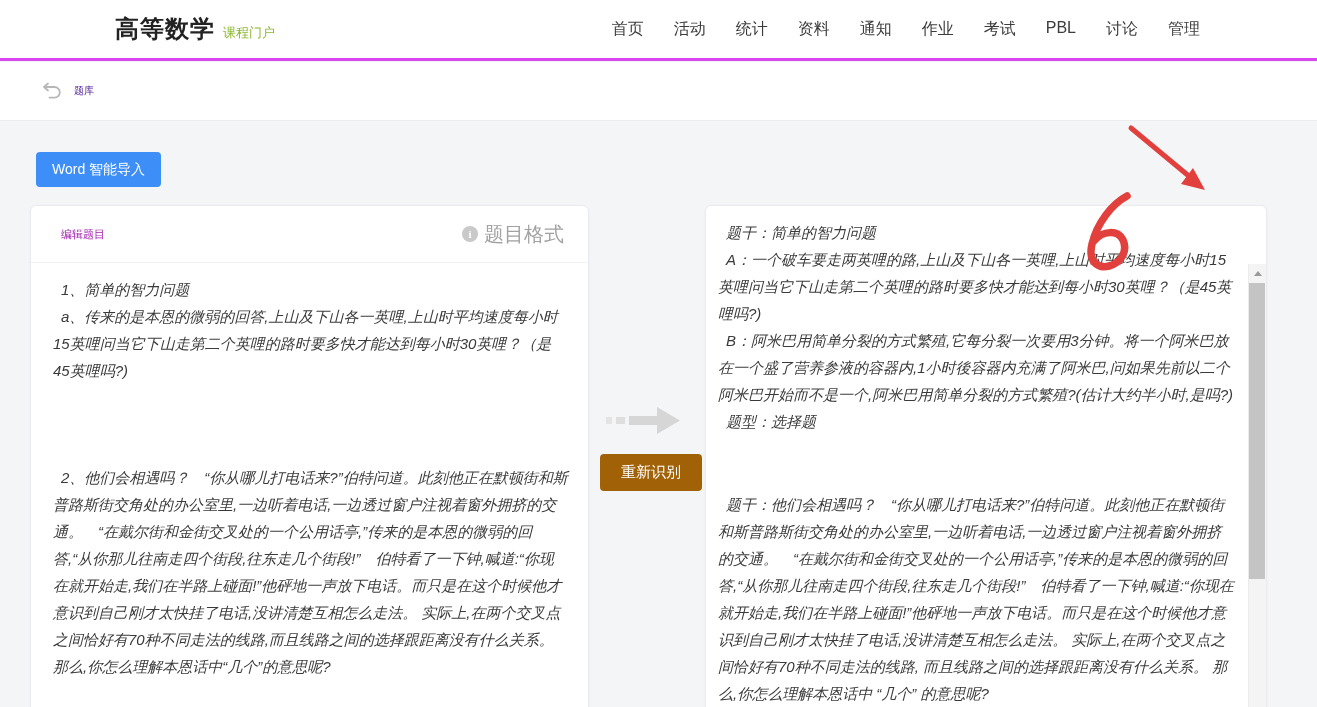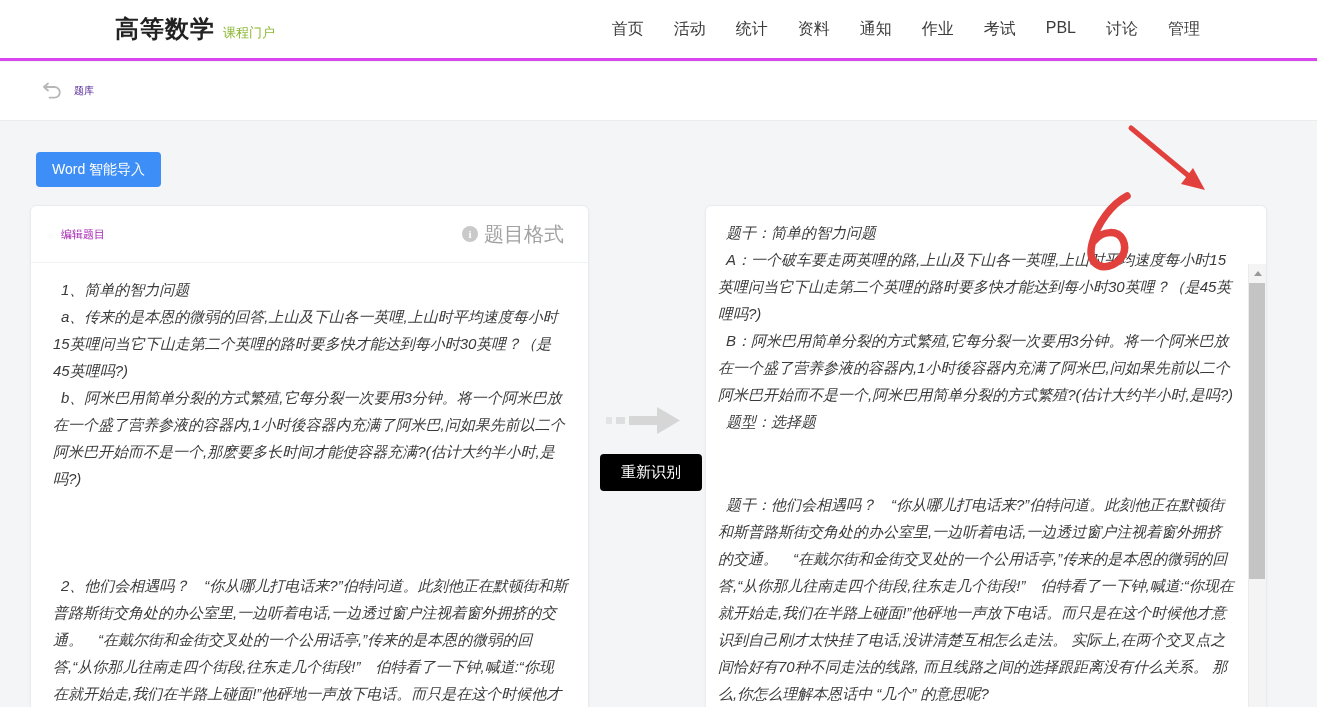--- a/index.html
+++ b/index.html
@@ -103,33 +103,32 @@
     <div class="panel-head">
       <span class="panel-title">编辑题目</span>
       <span class="head-right">
         <span class="info-icon">i</span>
         <span class="format-label">题目格式</span>
       </span>
     </div>
     <div class="panel-body">
       <p>1、简单的智力问题</p>
       <p>a、传来的是本恩的微弱的回答,上山及下山各一英哩,上山时平均速度每小时15英哩问当它下山走第二个英哩的路时要多快才能达到每小时30英哩？（是45英哩吗?)</p>
-      <p>b、阿米巴用简单分裂的方式繁殖,它每分裂一次要用3分钟。将一个阿米巴放在一个盛了营养参液的容器内,1小时後容器内充满了阿米巴,问如果先前以二个阿米巴开始而不是一个,那麽要多长时间才能使容器充满?(估计大约半小时,是吗?)</p>
       <p class="gap-q2-left">2、他们会相遇吗？　“你从哪儿打电话来?”伯特问道。此刻他正在默顿街和斯普路斯街交角处的办公室里,一边听着电话,一边透过窗户注视着窗外拥挤的交通。　“在戴尔街和金街交叉处的一个公用话亭,”传来的是本恩的微弱的回答,“从你那儿往南走四个街段,往东走几个街段!”　伯特看了一下钟,喊道:“你现在就开始走,我们在半路上碰面!”他砰地一声放下电话。而只是在这个时候他才意识到自己刚才太快挂了电话,没讲清楚互相怎么走法。 实际上,在两个交叉点之间恰好有70种不同走法的线路,而且线路之间的选择跟距离没有什么关系。 那么,你怎么理解本恩话中“几个”的意思呢?</p>
     </div>
   </div>
 
   <div class="midcol">
     <svg class="mid-arrow" width="80" height="32" viewBox="0 0 80 32">
       <rect x="0" y="12" width="6" height="7" fill="#e4e4e4"></rect>
       <rect x="10" y="12" width="9" height="7" fill="#dedede"></rect>
       <rect x="23" y="11" width="30" height="9" fill="#d6d6d6"></rect>
       <polygon points="51,2 51,29 74,15.5" fill="#d6d6d6"></polygon>
     </svg>
-    <button class="rere-btn" style="background:#000000;">重新识别</button>
+    <button class="rere-btn" style="background:#a16207;">重新识别</button>
   </div>
 
   <div class="panel panel-right">
     <div class="panel-body">
       <p>题干：简单的智力问题</p>
       <p>A：一个破车要走两英哩的路,上山及下山各一英哩,上山时平均速度每小时15英哩问当它下山走第二个英哩的路时要多快才能达到每小时30英哩？（是45英哩吗?)</p>
       <p>B：阿米巴用简单分裂的方式繁殖,它每分裂一次要用3分钟。将一个阿米巴放在一个盛了营养参液的容器内,1小时後容器内充满了阿米巴,问如果先前以二个阿米巴开始而不是一个,阿米巴用简单分裂的方式繁殖?(估计大约半小时,是吗?)</p>
       <p>题型：选择题</p>
       <p class="gap-q2-right">题干：他们会相遇吗？　“你从哪儿打电话来?”伯特问道。此刻他正在默顿街和斯普路斯街交角处的办公室里,一边听着电话,一边透过窗户注视着窗外拥挤的交通。　“在戴尔街和金街交叉处的一个公用话亭,”传来的是本恩的微弱的回答,“从你那儿往南走四个街段,往东走几个街段!”　伯特看了一下钟,喊道:“你现在就开始走,我们在半路上碰面!”他砰地一声放下电话。而只是在这个时候他才意识到自己刚才太快挂了电话,没讲清楚互相怎么走法。 实际上,在两个交叉点之间恰好有70种不同走法的线路, 而且线路之间的选择跟距离没有什么关系。 那么,你怎么理解本恩话中 “几个” 的意思呢?</p>
 

